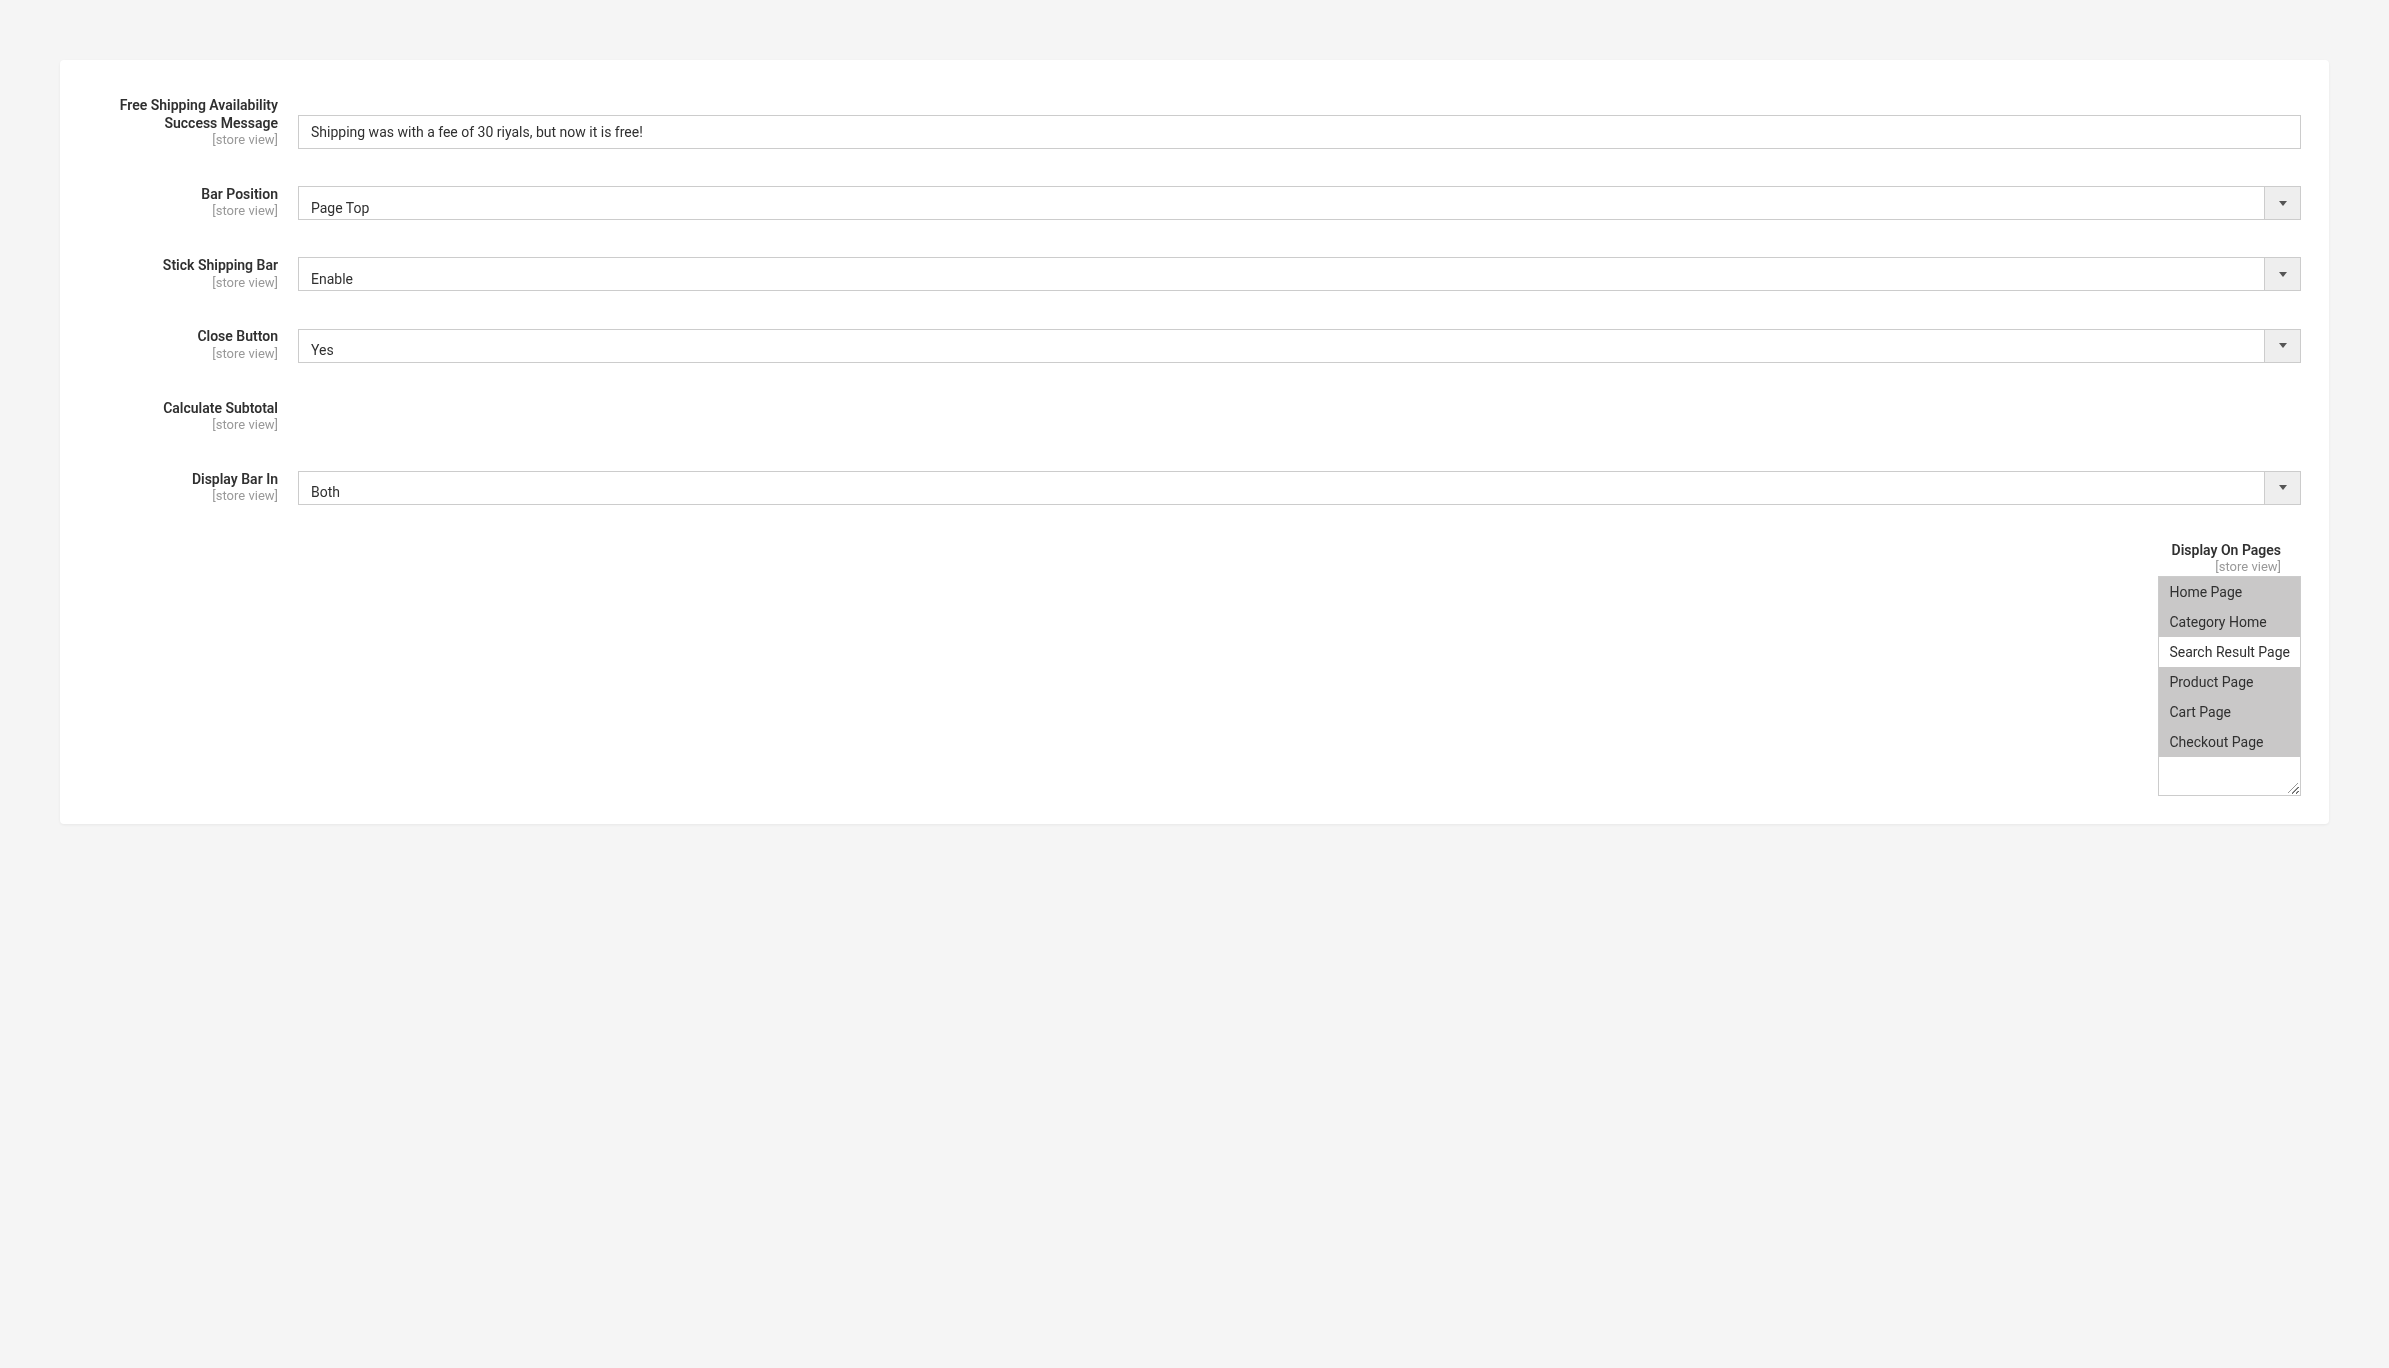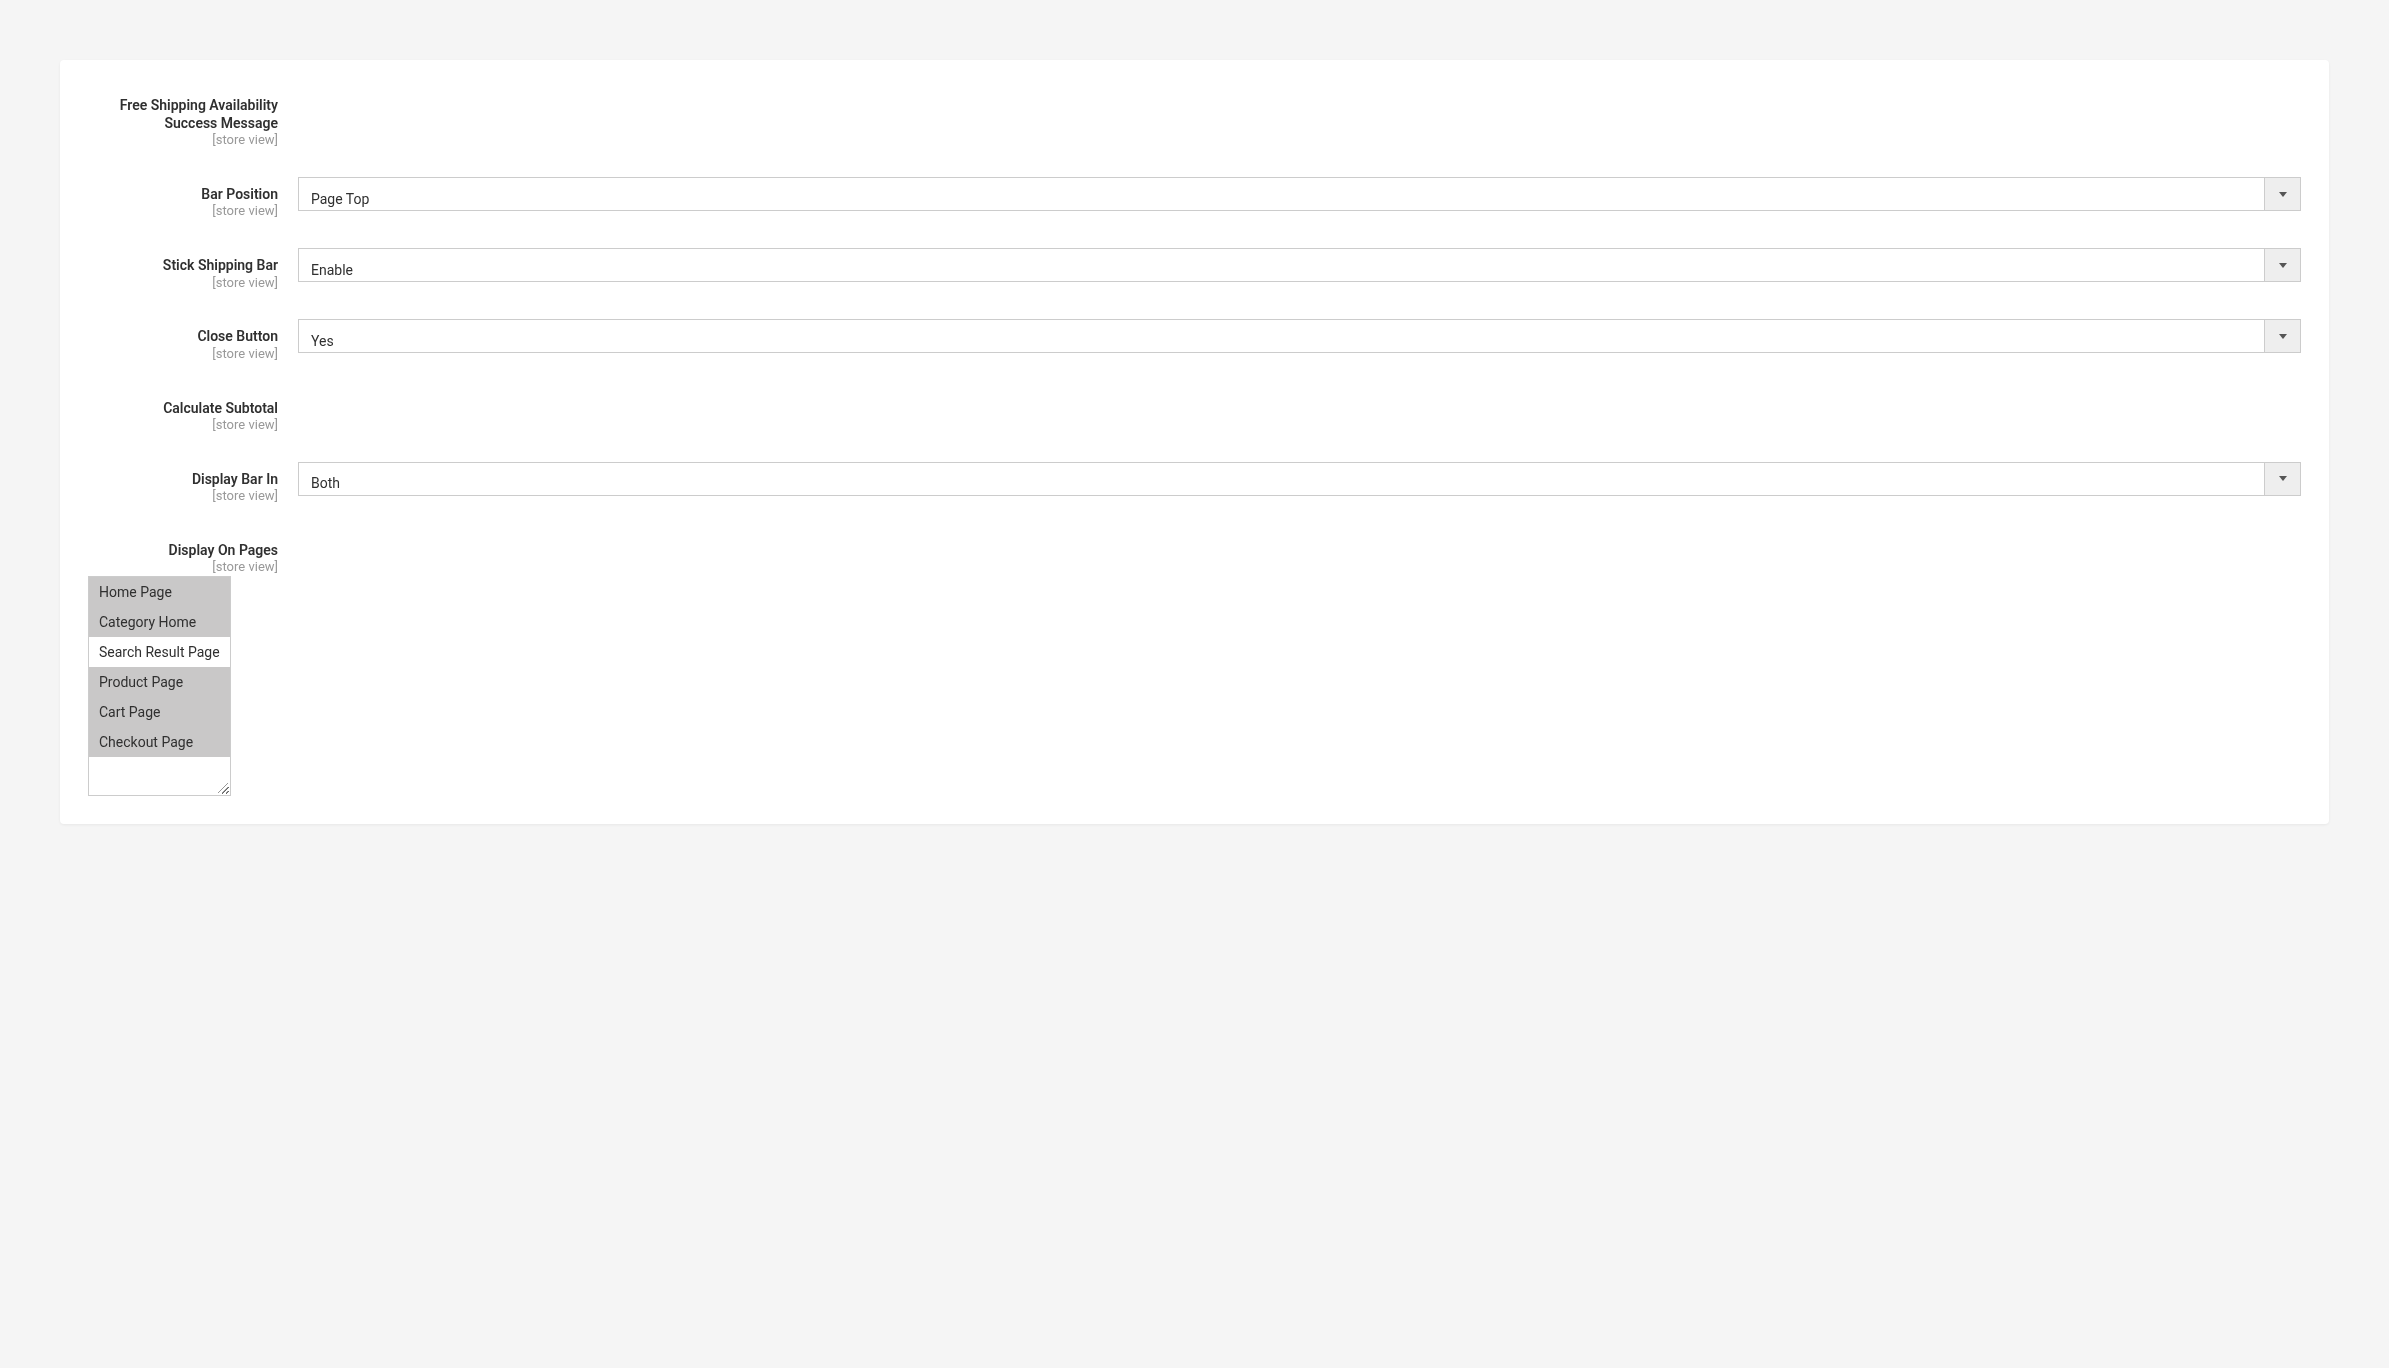--- a/index.html
+++ b/index.html
@@ -11,21 +11,21 @@
       color: #333;
     }
     .panel {
       background: #fff;
       border-radius: 4px;
       padding: 28px 28px 28px 28px;
       box-shadow: 0 1px 3px rgba(0,0,0,0.06);
     }
     .field-row {
       display: flex;
-      align-items: flex-start;
+      align-items: flex-end;
       margin-bottom: 28px;
     }
     .field-row:last-child { margin-bottom: 0; flex-direction: column; }
     .label-col {
       width: 210px;
       flex-shrink: 0;
       text-align: right;
       padding-right: 20px;
       padding-top: 8px;
     }
@@ -114,20 +114,23 @@
   </style>
 </head>
 <body>
 
 <div class="panel">
 
   <div class="field-row">
     <div class="label-col">
       <span class="label-text">Free Shipping Availability Success Message</span>
       <span class="label-scope">[store view]</span>
+    </div>
+    <div class="control-col">
+      <input type="text" class="text-input" value="Shipping was with a fee of 30 riyals, but now it is free!" style="">
     </div>
   </div>
 
   <div class="field-row">
     <div class="label-col">
       <span class="label-text">Bar Position</span>
       <span class="label-scope">[store view]</span>
     </div>
     <div class="control-col">
       <div class="select-wrap">

